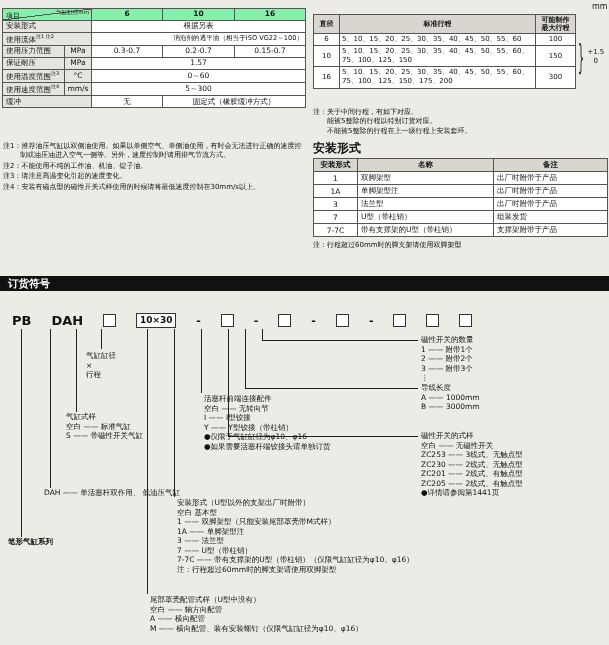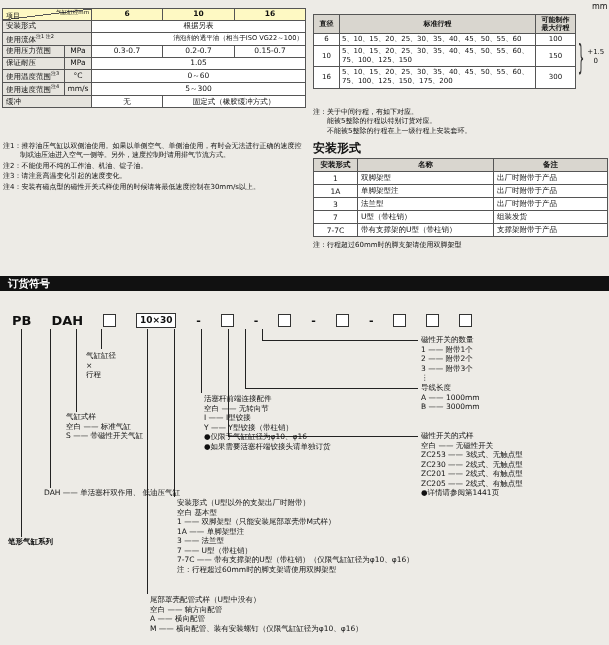--- a/index.html
+++ b/index.html
@@ -12,21 +12,21 @@
 
   .pre { white-space:pre-line; }
   .bold { font-weight:bold; }
 
   
   .unit-label { position:absolute; left:592px; top:2px; font-size:8px; }
 
   
   .spec-table { position:absolute; left:2px; top:8px; width:303px; font-size:7.5px; }
   .spec-table td, .spec-table th { padding:1px 2px; height:12px; text-align:center; line-height:1.15; }
-  .spec-table th { background:#fef9c3; font-weight:bold; }
+  .spec-table th { background:#86efac; font-weight:bold; }
   .spec-table .lbl { background:#e6e4de; text-align:left; padding-left:3px; }
   .spec-table .unit { background:#e6e4de; }
   .spec-table sup { font-size:5px; }
   .spec-table .small { font-size:6.6px;text-align:right; }
   .diag { position:relative; padding:0; height:14px; }
   .diag .diag-line { position:absolute; inset:0;
     background:linear-gradient(to bottom right, transparent calc(50% - 0.5px), #555 calc(50% - 0.5px), #555 calc(50% + 0.5px), transparent calc(50% + 0.5px)); }
   .diag .corner-bore { position:absolute; top:0; right:2px; font-size:5.5px; font-weight:normal; }
   .diag .corner-item { position:absolute; bottom:0; left:3px; font-size:7px; font-weight:normal; }
 
@@ -106,21 +106,21 @@
       <tr>
         <td class="lbl">使用压力范围</td>
         <td class="unit">MPa</td>
         <td>0.3-0.7</td>
         <td>0.2-0.7</td>
         <td>0.15-0.7</td>
       </tr>
       <tr>
         <td class="lbl">保证耐压</td>
         <td class="unit">MPa</td>
-        <td colspan="3">1.05</td>
+        <td colspan="3">1.57</td>
       </tr>
       <tr>
         <td class="lbl"><span>使用温度范围</span><sup>注3</sup></td>
         <td class="unit">°C</td>
         <td colspan="3">0～60</td>
       </tr>
       <tr>
         <td class="lbl"><span>使用速度范围</span><sup>注4</sup></td>
         <td class="unit">mm/s</td>
         <td colspan="3">5～300</td>

